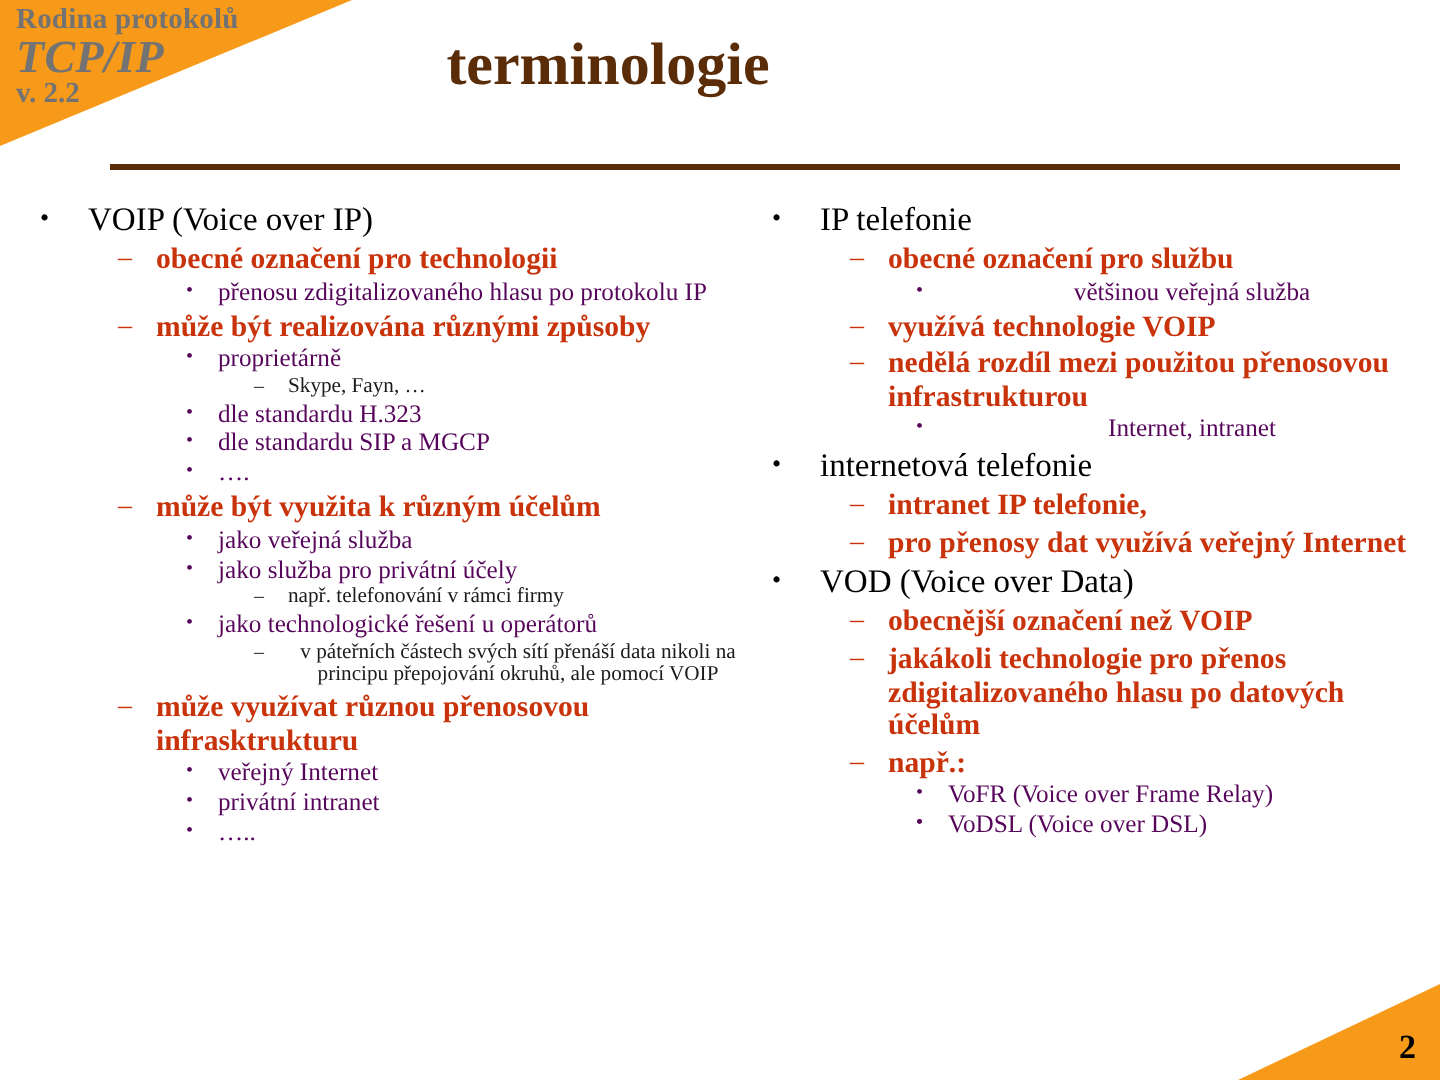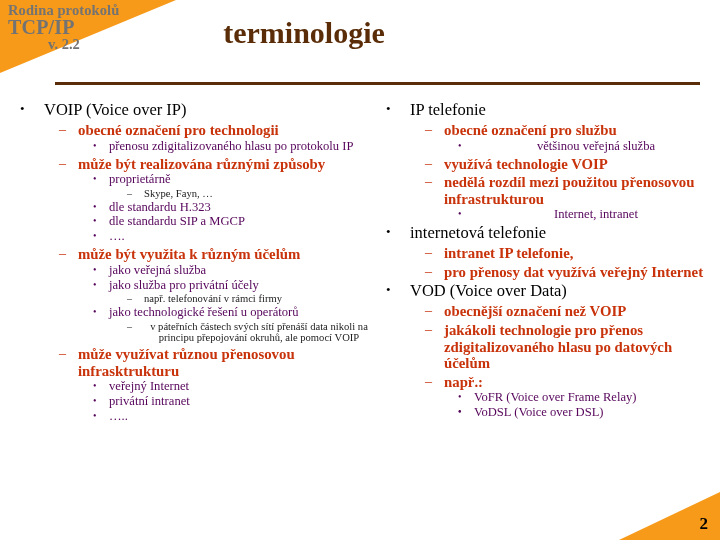--- a/index.html
+++ b/index.html
@@ -46,30 +46,30 @@
     color: #737373;
     line-height: 1.02;
     white-space: nowrap;
   }
   .logo-l1 {
     font-size: 14.5px;
     font-weight: bold;
     letter-spacing: 0.1px;
   }
   .logo-l2 {
-    font-size: 20px;
+    font-size: 23px;
     font-weight: bold;
     letter-spacing: 0.2px;
     margin-top: -1px;
+    font-style: italic;
   }
   .logo-l3 {
     font-size: 14.5px;
     font-weight: bold;
     margin-top: 0px;
-    margin-left: 40px;
   }
 
   .slide-title {
     position: absolute;
     left: 0;
     top: 16px;
     width: 608px;
     text-align: center;
     font-size: 30px;
     font-weight: bold;

